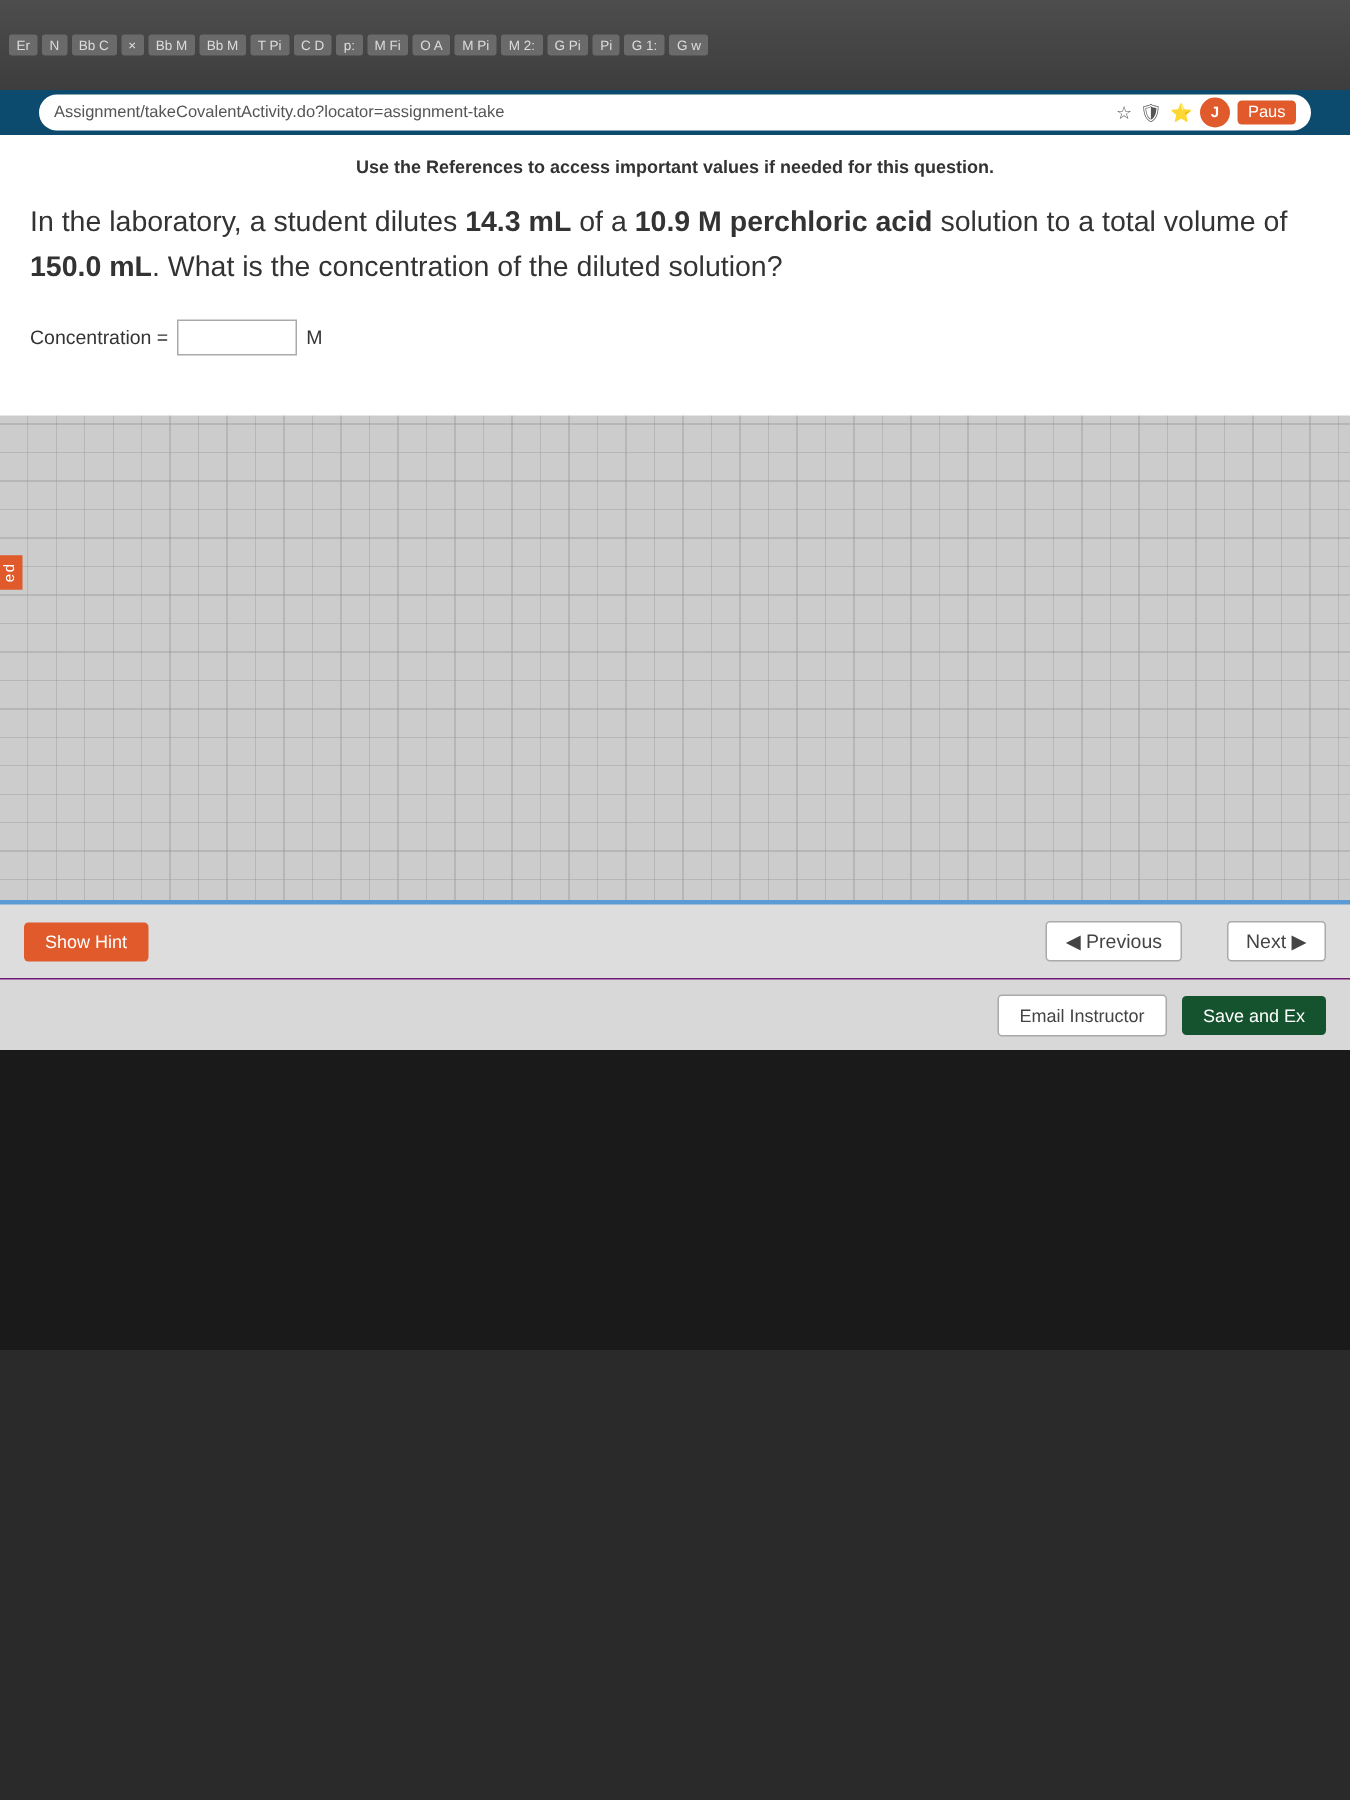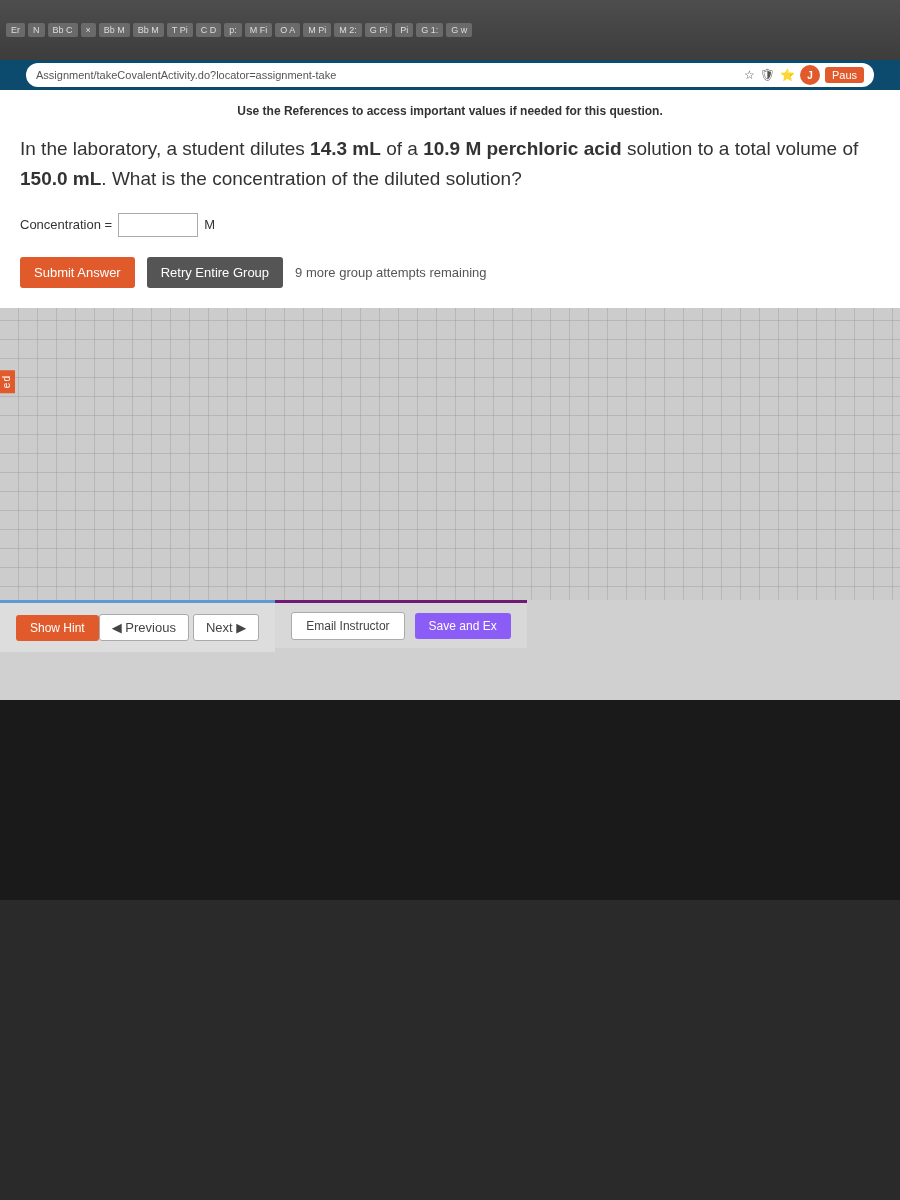--- a/index.html
+++ b/index.html
@@ -117,34 +117,35 @@
     }
 
     .prev-btn, .next-btn {
       background: white;
       border: 1px solid #aaa;
       padding: 5px 12px;
       font-size: 13px;
       cursor: pointer;
       border-radius: 3px;
       color: #444;
+      margin-left: 26px;
     }
 
     .email-instructor-btn {
       background: white;
       border: 1px solid #aaa;
       padding: 6px 14px;
       font-size: 12px;
       cursor: pointer;
       border-radius: 3px;
       color: #444;
     }
 
     .save-exit-btn {
-      background: #8b5cf6;
+      background: #14532d;
       color: white;
       border: none;
       padding: 6px 14px;
       font-size: 12px;
       cursor: pointer;
       border-radius: 3px;
     }
 
     .page-wrapper {
       width: 900px;
@@ -249,42 +250,42 @@
 
     .empty-area {
       flex: 1;
       position: relative;
     }
 
     .bottom-strip {
       height: 100px;
       background: #d0d0d0;
       display: flex;
-      flex-direction: row;
+      flex-direction: column;
     }
 
     .nav-row {
       height: 52px;
       display: flex;
       align-items: center;
       justify-content: space-between;
       padding: 0 16px;
       border-top: 3px solid #5b9bd5;
       background: #ddd;
     }
 
     .action-row {
       height: 48px;
       display: flex;
       align-items: center;
       justify-content: flex-end;
       padding: 0 16px;
       gap: 10px;
       background: #d8d8d8;
-      border-top: 3px solid #701a75;
+      border-top: 1px solid #701a75;
     }
 
     .bottom-dark {
       height: 200px;
       background: #1a1a1a;
     }
 
     
     .side-tab {
       position: absolute;
@@ -352,25 +353,20 @@
       <div class="question-text">
         <span>In the laboratory, a student dilutes </span><strong>14.3 mL</strong><span> of a </span><strong>10.9 M</strong> <strong>perchloric acid</strong><span> solution to a total volume of </span><strong>150.0 mL</strong><span>. What is the concentration of the diluted solution?</span>
       </div>
 
       <div class="concentration-row">
         <span class="concentration-label">Concentration =</span>
         <input type="text" class="concentration-input" value="" style="">
         <span class="concentration-unit">M</span>
       </div>
 
-      <div class="button-row">
-        <button class="btn-submit">Submit Answer</button>
-        <button class="btn-retry">Retry Entire Group</button>
-        <span class="attempts-text">9 more group attempts remaining</span>
-      </div>
 
     </div>
 
     <div class="empty-area"></div>
 
     <div class="bottom-strip">
 
       <div class="nav-row">
         <button class="show-hint-btn">Show Hint</button>
         <div class="nav-buttons">

